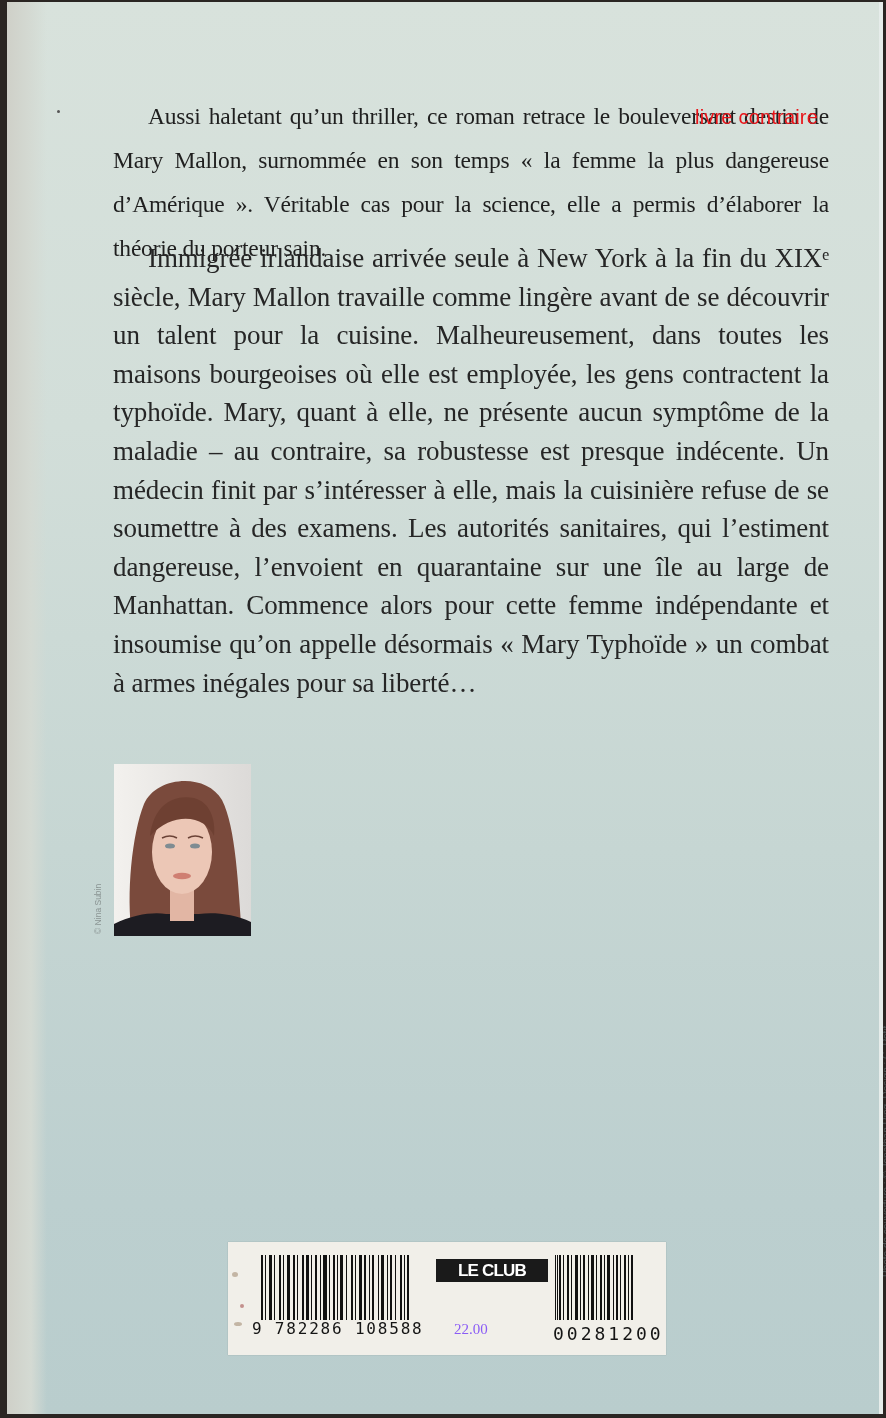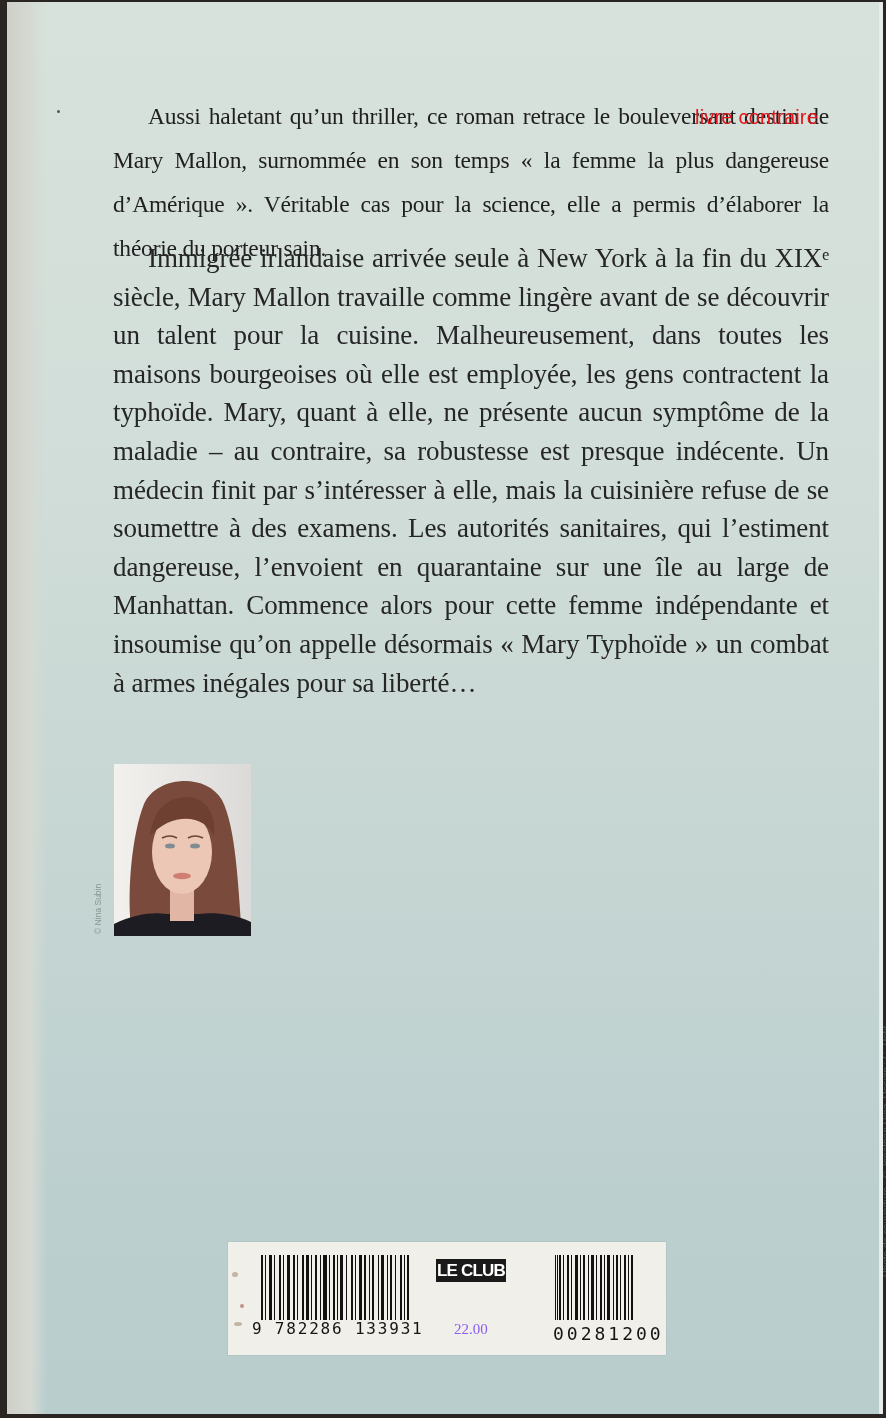--- a/index.html
+++ b/index.html
@@ -75,21 +75,21 @@
     position: absolute; left: 24px; top: 77px;
     font-family: "DejaVu Sans Mono", "Liberation Mono", monospace;
     font-size: 16px; color: #151515; letter-spacing: 1.8px; white-space: nowrap;
   }
   .ref-digits {
     position: absolute; left: 325px; top: 81px;
     font-family: "DejaVu Sans Mono", "Liberation Mono", monospace;
     font-size: 18px; color: #151515; letter-spacing: 3px; white-space: nowrap;
   }
   .club {
-    position: absolute; left: 208px; top: 17px; height: 21px; padding: 0 0;
+    position: absolute; left: 208px; top: 17px; height: 21px; padding: 0 21px;
     background: #1a1a1a; color: #fff; font-weight: bold;
     font-family: "Liberation Sans", "DejaVu Sans", sans-serif;
     font-size: 17px; line-height: 21px; letter-spacing: -0.8px;
     border: 1px solid #1a1a1a;
   }
   .price {
     position: absolute; left: 226px; top: 79px;
     font-family: Liberation Serif, serif;
     font-size: 15px; color: #8b5cf6;
   }
@@ -168,21 +168,21 @@
       <span style="width:2px;margin-right:4px"></span>
       <span style="width:1px;margin-right:2px"></span>
       <span style="width:3px;margin-right:3px"></span>
       <span style="width:1px;margin-right:2px"></span>
       <span style="width:2px;margin-right:3px"></span>
       <span style="width:1px;margin-right:4px"></span>
       <span style="width:2px;margin-right:2px"></span>
       <span style="width:1px;margin-right:2px"></span>
       <span style="width:2px"></span>
   </div>
-  <div class="isbn-digits">9 782286 133931</div>
+  <div class="isbn-digits">9 782286 108588</div>
 
   <div class="club">LE CLUB</div>
   <div class="price">22.00</div>
 
   <div class="barcode bc-ref">
     <span style="width:1px;margin-right:1px"></span>
       <span style="width:1px;margin-right:1px"></span>
       <span style="width:2px;margin-right:2px"></span>
       <span style="width:1px;margin-right:3px"></span>
       <span style="width:2px;margin-right:2px"></span>

